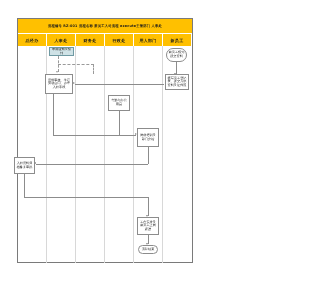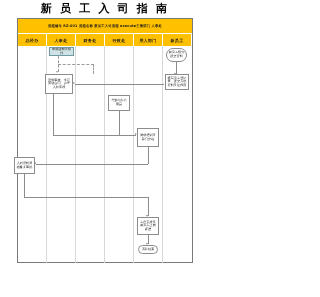--- a/index.html
+++ b/index.html
@@ -58,21 +58,20 @@
   .arrow.right{border-top:1.6px solid transparent;border-bottom:1.6px solid transparent;
                border-left:2.6px solid #8c8c8c;}
   .arrow.down-dash{border-left:1.6px solid transparent;border-right:1.6px solid transparent;
                    border-top:2.6px solid #9a9a9a;}
 </style>
 </head>
 <body>
 
 <div id="page">
 
-  <div class="title">新 员 工 入 司 指 南</div>
 
   <div class="frame"></div>
 
   <div class="band">
     <span class="band-txt">流程编号 RZ-001  流程名称 新员工入司流程  execute主管部门 人事处</span>
   </div>
 
   <div class="lane-head" style="left:18px;width:28px;">
       <span>总经办</span>
     </div>

